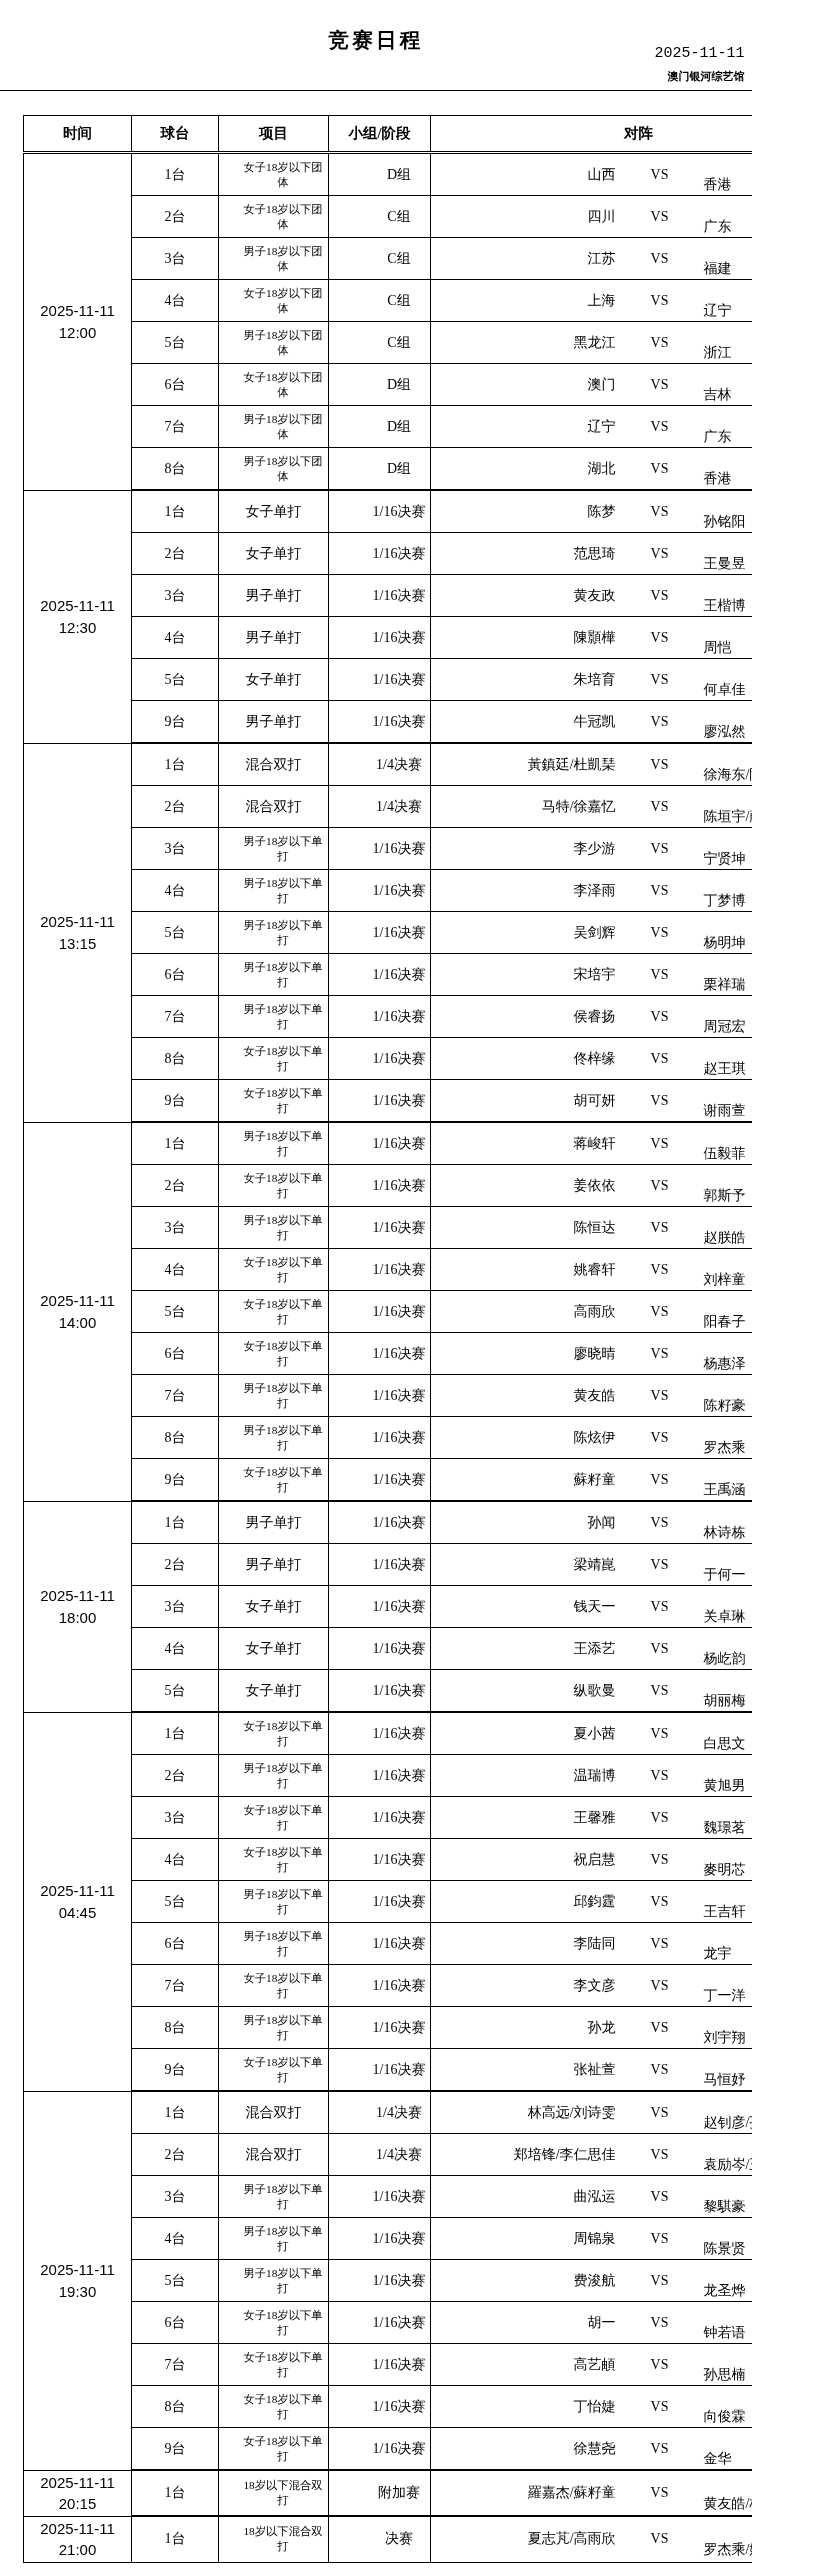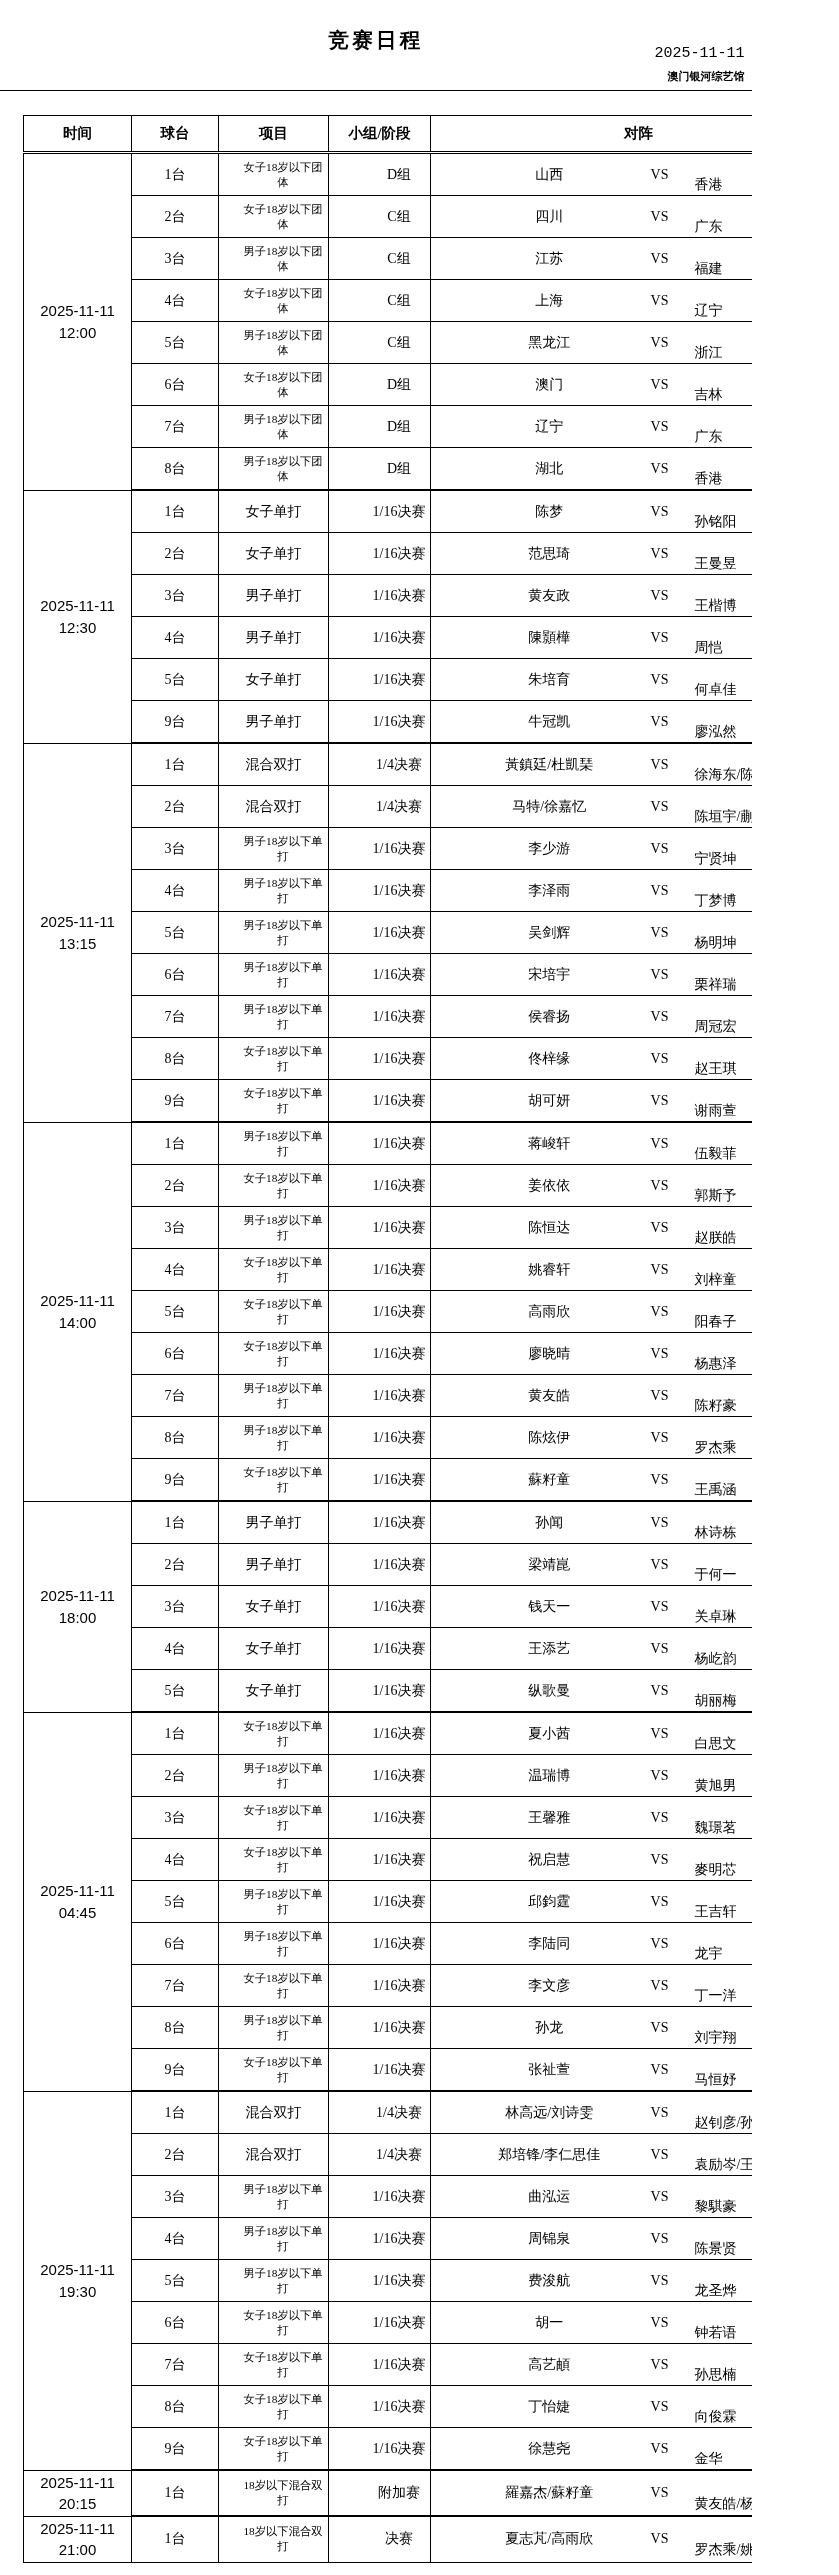--- a/index.html
+++ b/index.html
@@ -19,23 +19,23 @@
   .sched th{height:33px;font-size:14.5px;font-weight:bold;text-align:center;vertical-align:middle;
             border:1.1px solid #000;border-bottom:3.8px double #000;background:#fff;}
   .sched td{border-left:1.1px solid #000;border-right:1.1px solid #000;border-top:1.6px solid #000;
             text-align:center;vertical-align:middle;font-size:14px;background:#fff;}
   .sched tr.row{height:42px;}
   .sched td.blk{border-top:2.2px solid #000;}
   td.time-cell{font-family:"Liberation Sans","DejaVu Sans",sans-serif;font-size:15px;line-height:21.5px;}
   td.ev-long{font-size:11.3px;padding-left:20px;}
   td.stage-cell{font-size:14px;padding-left:40px;}
   .vs-row{display:flex;align-items:center;justify-content:center;width:100%;}
-  .p-left{flex:1;white-space:nowrap;margin-left:42px;}
+  .p-left{flex:1;text-align:right;white-space:nowrap;margin-left:42px;}
   .p-right{flex:1;text-align:left;white-space:nowrap;margin-top:21px;}
-  .vs{margin:0 26px;text-align:center;white-space:nowrap;}
+  .vs{margin:0 35px;text-align:center;white-space:nowrap;}
 </style>
 </head>
 <body>
 
 <div class="page">
   <div class="title">竞赛日程</div>
   <div class="hdate">2025-11-11</div>
   <div class="venue">澳门银河综艺馆</div>
   <div class="rule"></div>
 

